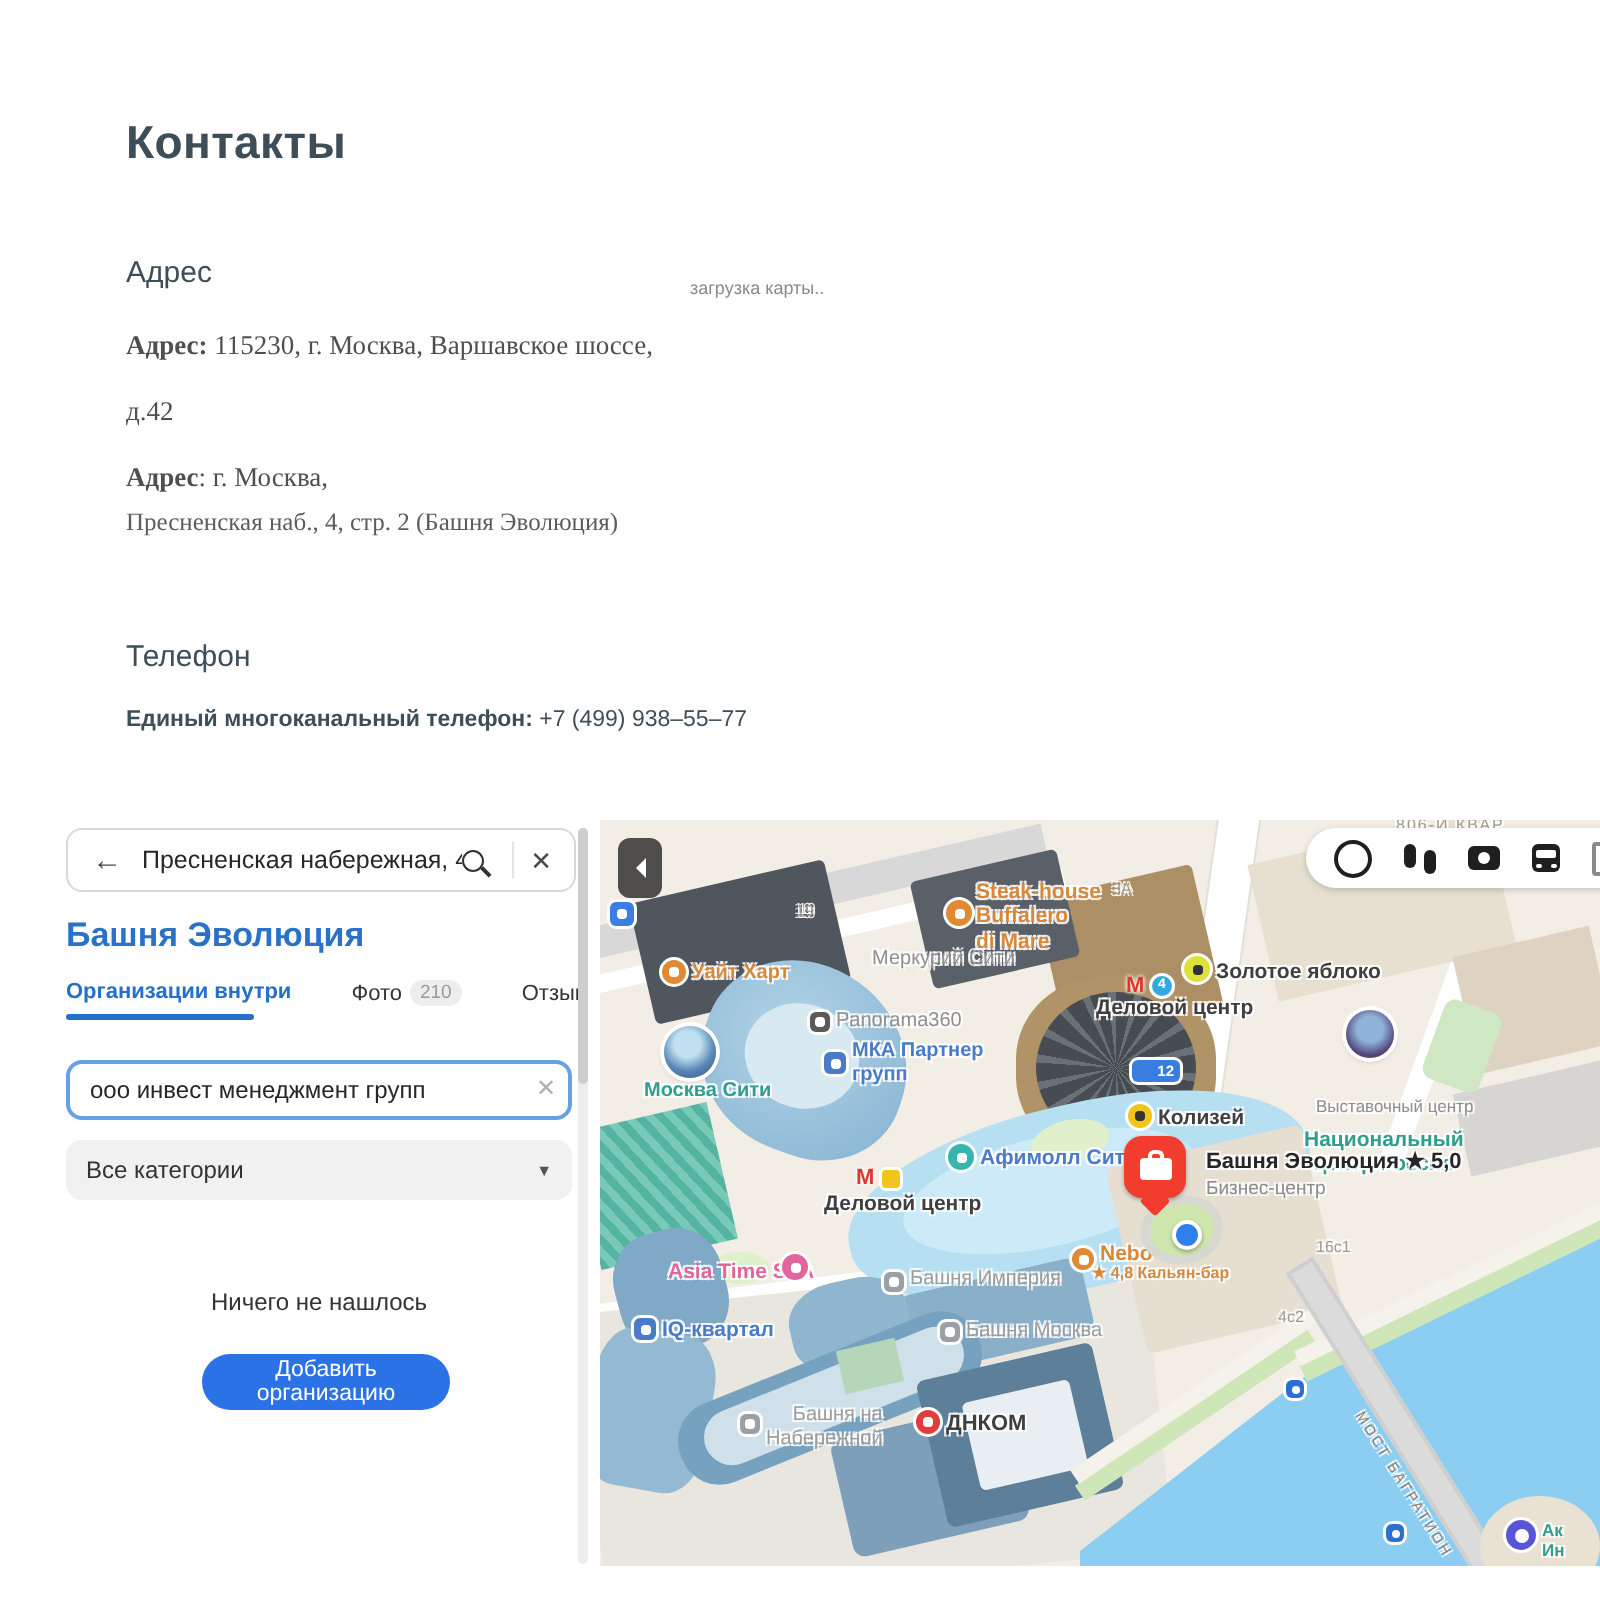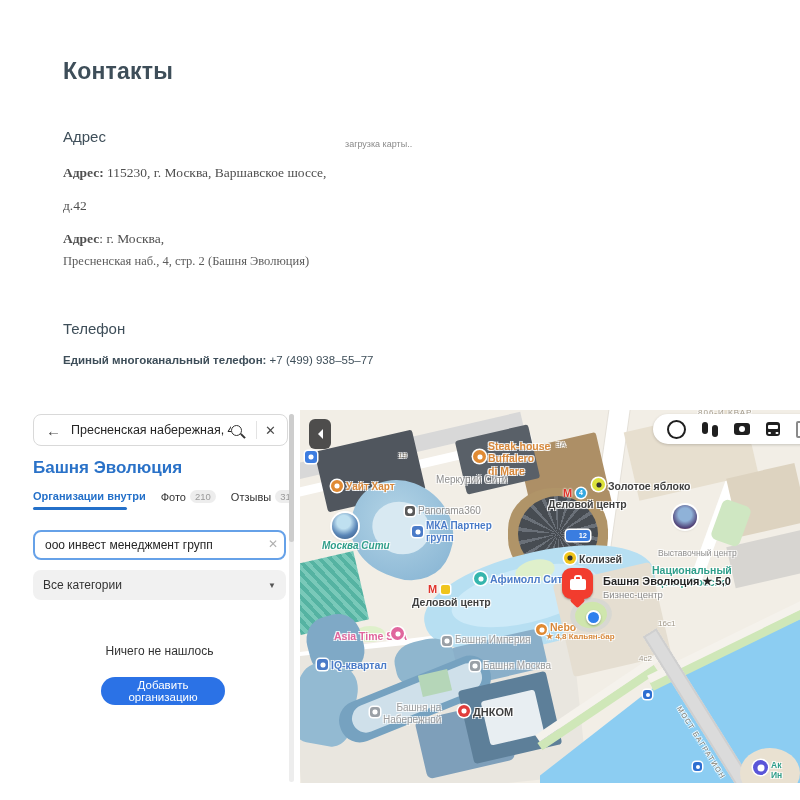--- a/index.html
+++ b/index.html
@@ -18,21 +18,21 @@
   .searchbar{left:33px;top:414px;width:255px;height:32px;border:1px solid #d9d9d9;border-radius:8px;
     background:#fff;display:flex;align-items:center;box-sizing:border-box;}
   .sb-arrow{font-size:15px;color:#4a4a4a;margin:0 10px 0 12px;}
   .sb-text{font-size:12.5px;color:#262626;flex:1;white-space:nowrap;overflow:hidden;}
   .mag{width:9px;height:9px;border:1.8px solid #333;border-radius:50%;position:relative;margin-right:6px;}
   .mag::after{content:"";position:absolute;width:6px;height:1.8px;background:#333;left:8px;top:9px;
     transform:rotate(45deg);}
   .sb-div{width:1px;height:18px;background:#e3e3e3;margin:0 8px;}
   .sb-x{font-size:13px;color:#4a4a4a;margin-right:11px;}
   .panel-title{left:33px;top:458px;font-size:17px;font-weight:bold;color:#2a72c8;}
-  .tabs{left:33px;top:490px;width:256px;height:24px;display:flex;gap:15px;overflow:hidden;
+  .tabs{left:33px;top:490px;width:256px;height:24px;display:flex;gap:30px;overflow:hidden;
     font-size:11px;align-items:flex-start;}
   .tab{display:flex;align-items:center;gap:4px;color:#333;white-space:nowrap;}
   .tab.active{color:#2470c9;font-weight:bold;}
   .badge{background:#ededed;color:#9a9a9a;border-radius:8px;font-size:9.5px;padding:1px 5px;}
   .tab-underline{left:33px;top:507px;width:94px;height:3px;background:#2470c9;border-radius:2px;}
   .filter-input{left:33px;top:530px;width:253px;height:30px;border:2px solid #66a1e8;border-radius:8px;
     box-sizing:border-box;font-size:12px;color:#262626;padding:0 26px 0 10px;outline:none;
     font-family:"Liberation Sans",sans-serif;}
   .inp-x{left:268px;top:537px;font-size:12px;color:#b0b0b0;}
   .select{left:33px;top:570px;width:253px;height:30px;background:#f1f1f1;border-radius:8px;
@@ -242,21 +242,21 @@
       <span class="inner-dot"></span>
     </div>
   <div class="ml c-gray" style="left:118px;top:95px;font-size:10px;">Panorama360</div>
 
   <div class="poi-sq" style="left:112px;top:116px;width:11px;height:11px;background:#4a7bc8;">
       <span class="inner-dot"></span>
     </div>
   <div class="ml c-blue" style="left:126px;top:110px;font-size:10px;">МКА Партнер
 групп</div>
 
-  <div class="ml c-teal" style="left:22px;top:130px;font-size:10px;font-style:italic;">Москва Сити</div>
+  <div class="ml c-teal" style="left:22px;top:130px;font-size:10px;">Москва Сити</div>
 
   <div class="poi-dot" style="left:174px;top:162px;width:13px;height:13px;background:#35b5ad;">
       <span class="inner-dot"></span>
     </div>
   <div class="ml c-blue" style="left:190px;top:163px;font-size:10.5px;">Афимолл Сити</div>
 
   <span class="metro-m" style="left:128px;top:173px;">М</span>
   <div class="poi-sq" style="left:141px;top:175px;width:9px;height:9px;background:#f0c51e;border-radius:2px;"></div>
   <div class="ml c-dark" style="left:112px;top:186px;font-size:10.5px;">Деловой центр</div>
 

